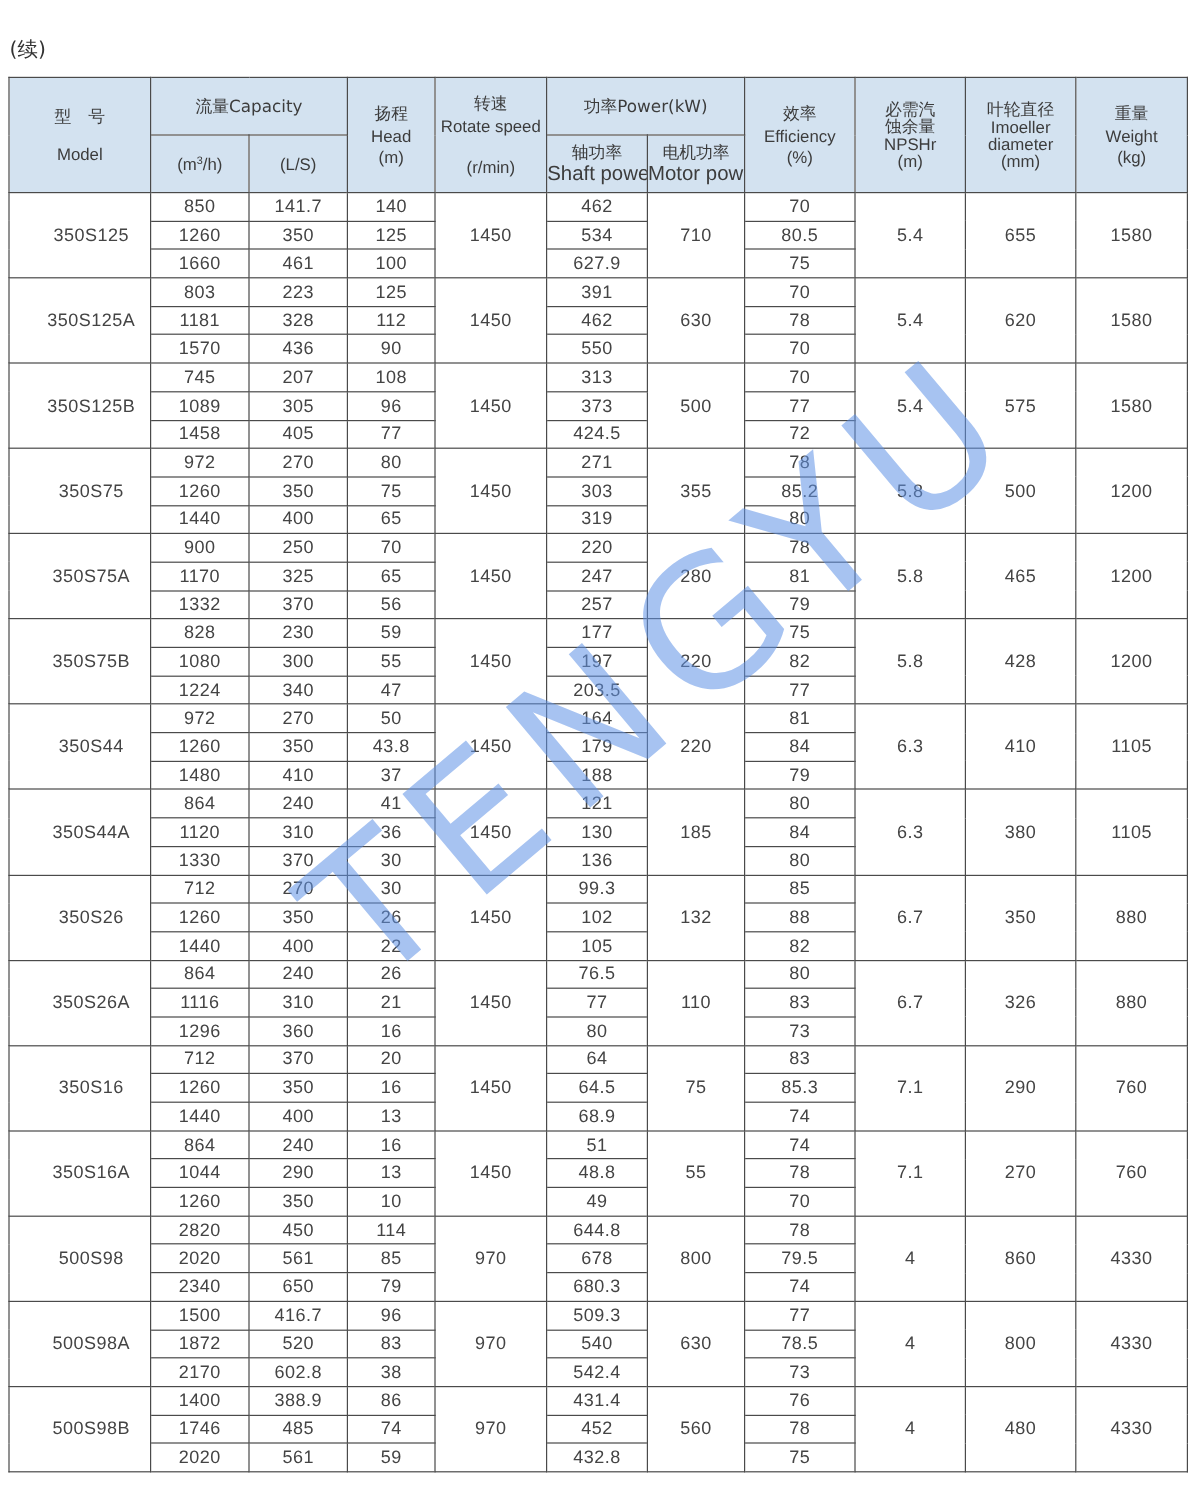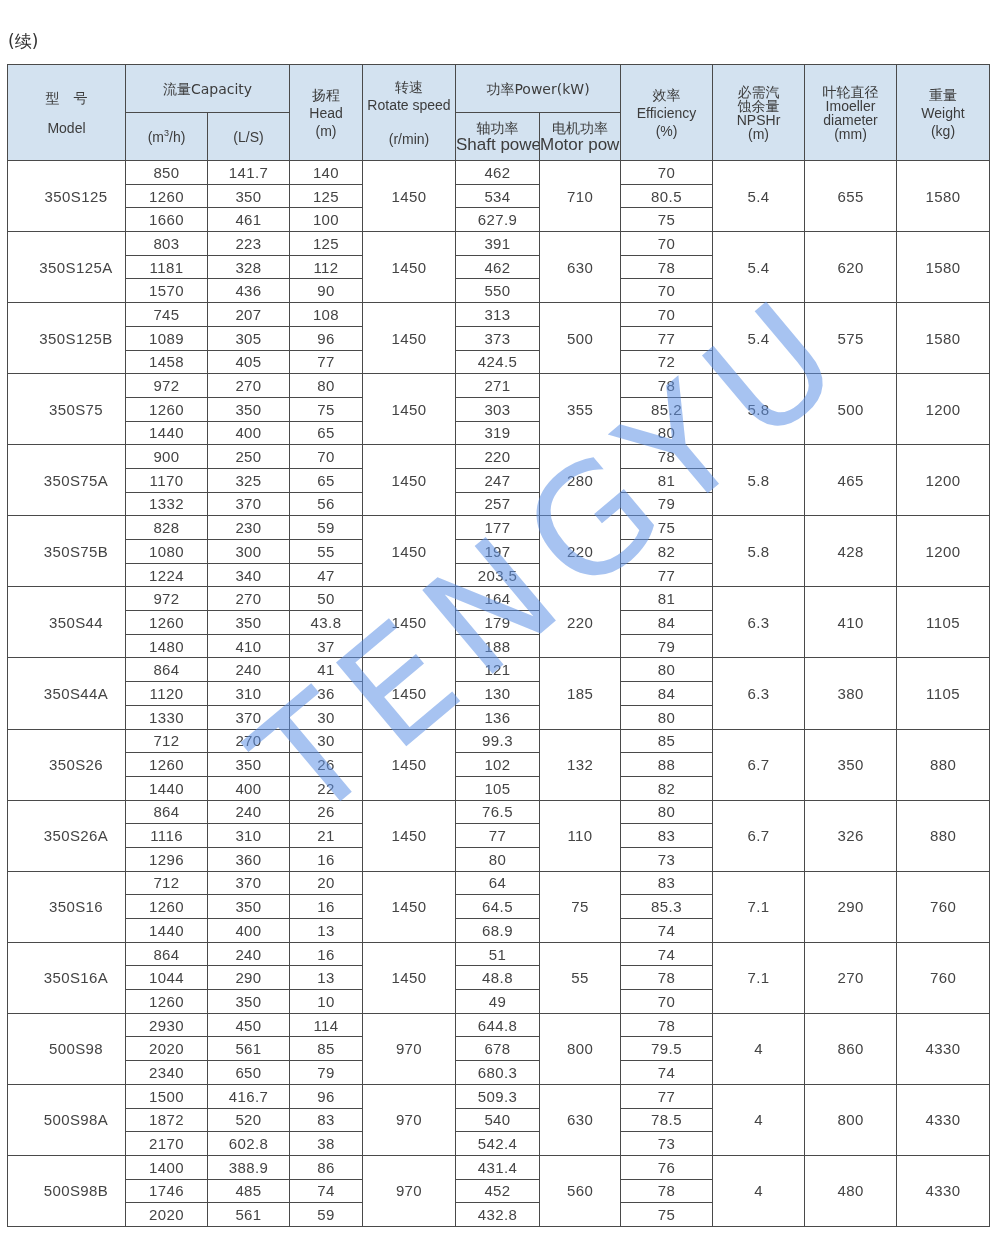--- a/index.html
+++ b/index.html
@@ -451,21 +451,21 @@
       </tr>
       <tr>
         <td>1260</td>
         <td>350</td>
         <td>10</td>
         <td>49</td>
         <td>70</td>
       </tr>
       <tr>
         <td class="model" rowspan="3">500S98</td>
-        <td>2930</td>
+        <td>2820</td>
         <td>450</td>
         <td>114</td>
         <td rowspan="3">970</td>
         <td>644.8</td>
         <td rowspan="3">800</td>
         <td>78</td>
         <td rowspan="3">4</td>
         <td rowspan="3">860</td>
         <td rowspan="3">4330</td>
       </tr>

